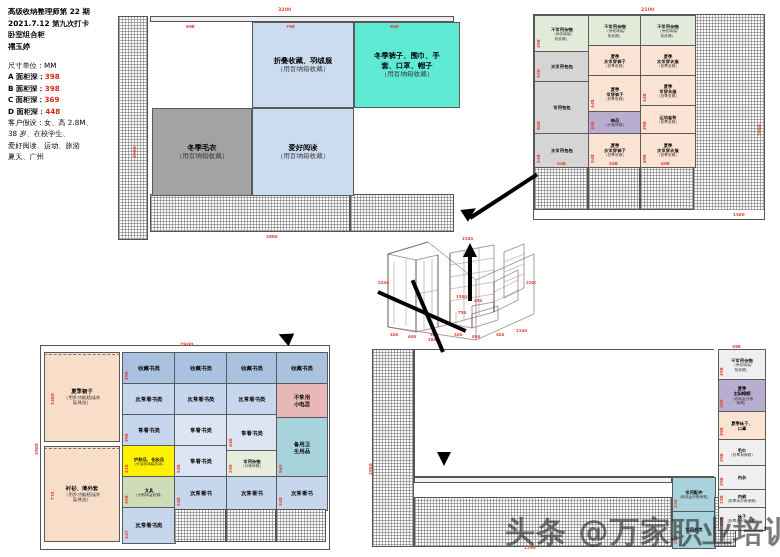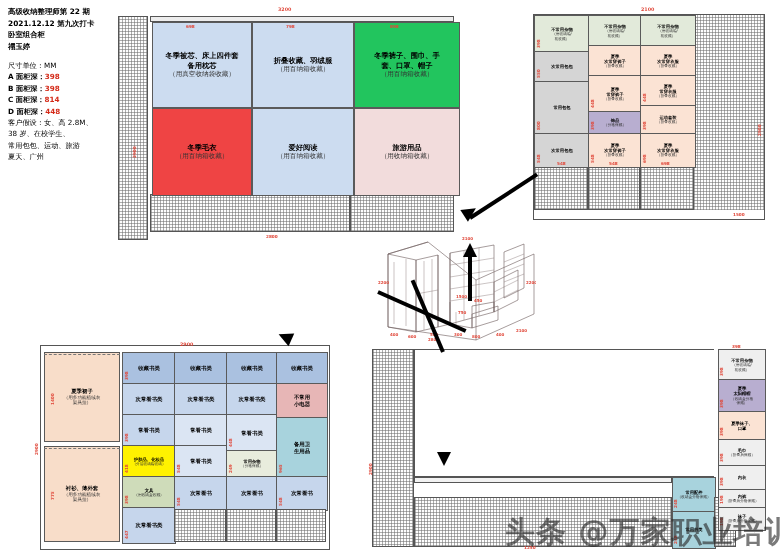--- a/index.html
+++ b/index.html
@@ -62,70 +62,61 @@
   .iso .thin{stroke:#8a7a7a;stroke-width:.45;}
   .iso text{fill:#e0483a;font-size:4px;font-weight:bold;font-family:"DejaVu Sans",sans-serif;}
 </style>
 </head>
 <body>
 
 <div class="stage">
 
   <div class="abs titleblock">
     <div class="tl">高级收纳整理师第 22 期</div>
-    <div class="tl">2021.12.12  第九次打卡</div>
+    <div class="tl">2021.7.12  第九次打卡</div>
     <div class="tl">卧室组合柜</div>
     <div class="tl">禤玉婷</div>
     <div class="gap"></div>
     <div class="sp">尺寸单位：MM</div>
     <div class="sp"><b>A 面柜深：</b><span class="red">398</span></div>
     <div class="sp"><b>B 面柜深：</b><span class="red">398</span></div>
-    <div class="sp"><b>C 面柜深：</b><span class="red">814</span></div>
+    <div class="sp"><b>C 面柜深：</b><span class="red">369</span></div>
     <div class="sp"><b>D 面柜深：</b><span class="red">448</span></div>
     <div class="sp">客户假设：女、高 2.8M、</div>
     <div class="sp">38 岁、在校学生、</div>
-    <div class="sp">常用包包、运动、旅游</div>
+    <div class="sp">爱好阅读、运动、旅游</div>
     <div class="sp">夏天、广州</div>
   </div>
 
   <div class="abs" id="panelA" style="left:118px;top:8px;width:336px;height:232px;">
 
     <div class="abs hatch frame" style="left:0;top:8px;width:30px;height:224px;"></div>
 
     <div class="abs frame" style="left:32px;top:8px;width:304px;height:6px;background:#ededed;"></div>
 
     <div class="abs hatch frame" style="left:32px;top:186px;width:200px;height:38px;"></div>
     <div class="abs hatch frame" style="left:232px;top:186px;width:104px;height:38px;"></div>
 
     <div class="abs" id="panelA-cells" style="left:34px;top:14px;width:302px;height:172px;">
-        <div class="cell " style="position: absolute; left: 0px; top: 0px; width: 98px; height: 84px; background: rgb(204, 220, 240);">
-          <div class="t1">冬季被芯、床上四件套</div>
-          <div class="t1">备用枕芯</div>
-          <div class="t2">（用真空收纳袋收藏）</div>
-        </div>
         <div class="cell " style="position: absolute; left: 100px; top: 0px; width: 100px; height: 84px; background: rgb(204, 220, 240);">
           <div class="t1">折叠收藏、羽绒服</div>
           <div class="t2">（用百纳箱收藏）</div>
         </div>
-        <div class="cell " style="position: absolute; left: 202px; top: 0px; width: 104px; height: 84px; background: #22c55e;">
+        <div class="cell " style="position: absolute; left: 202px; top: 0px; width: 104px; height: 84px; background: #5eead4;">
           <div class="t1">冬季裤子、围巾、手</div>
           <div class="t1">套、口罩、帽子</div>
           <div class="t2">（用百纳箱收藏）</div>
         </div>
-        <div class="cell " style="position: absolute; left: 0px; top: 86px; width: 98px; height: 86px; background: #ef4444;">
+        <div class="cell " style="position: absolute; left: 0px; top: 86px; width: 98px; height: 86px; background: #a3a3a3;">
           <div class="t1">冬季毛衣</div>
           <div class="t2">（用百纳箱收藏）</div>
         </div>
         <div class="cell " style="position: absolute; left: 100px; top: 86px; width: 100px; height: 86px; background: rgb(204, 220, 240);">
           <div class="t1">爱好阅读</div>
           <div class="t2">（用百纳箱收藏）</div>
-        </div>
-        <div class="cell " style="position: absolute; left: 202px; top: 86px; width: 104px; height: 86px; background: rgb(242, 220, 220);">
-          <div class="t1">旅游用品</div>
-          <div class="t2">（用收纳箱收藏）</div>
         </div>
       </div>
 
     <div class="dim big" style="left:160px;top:-1px;">3200</div>
     <div class="dim" style="left:68px;top:16px;">698</div>
     <div class="dim" style="left:168px;top:16px;">798</div>
     <div class="dim" style="left:272px;top:16px;">898</div>
     <div class="dim v" style="left:14px;top:150px;">2900</div>
     <div class="dim" style="left:148px;top:226px;">2800</div>
   </div>

